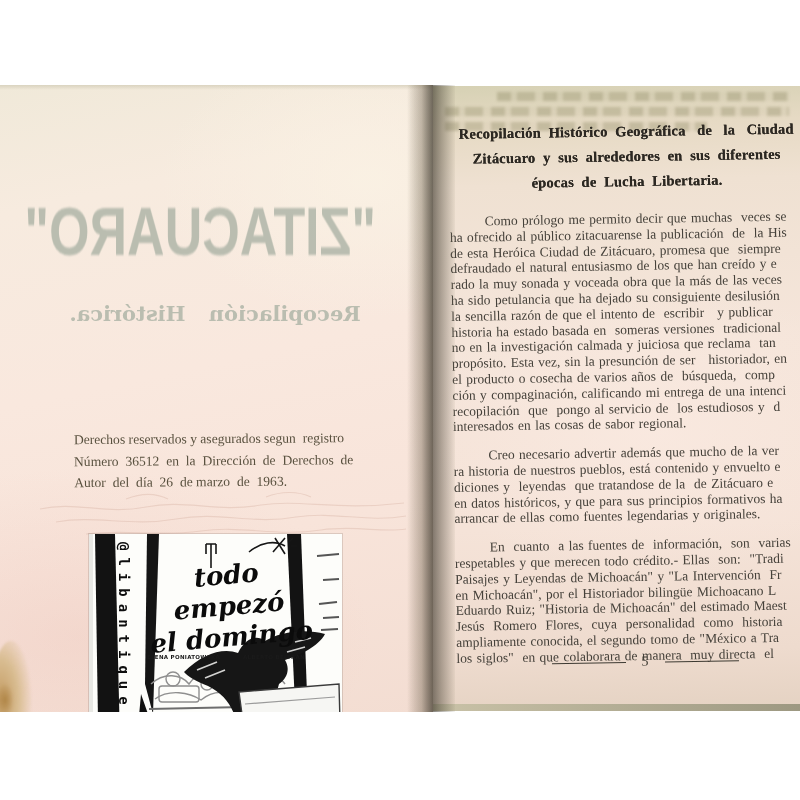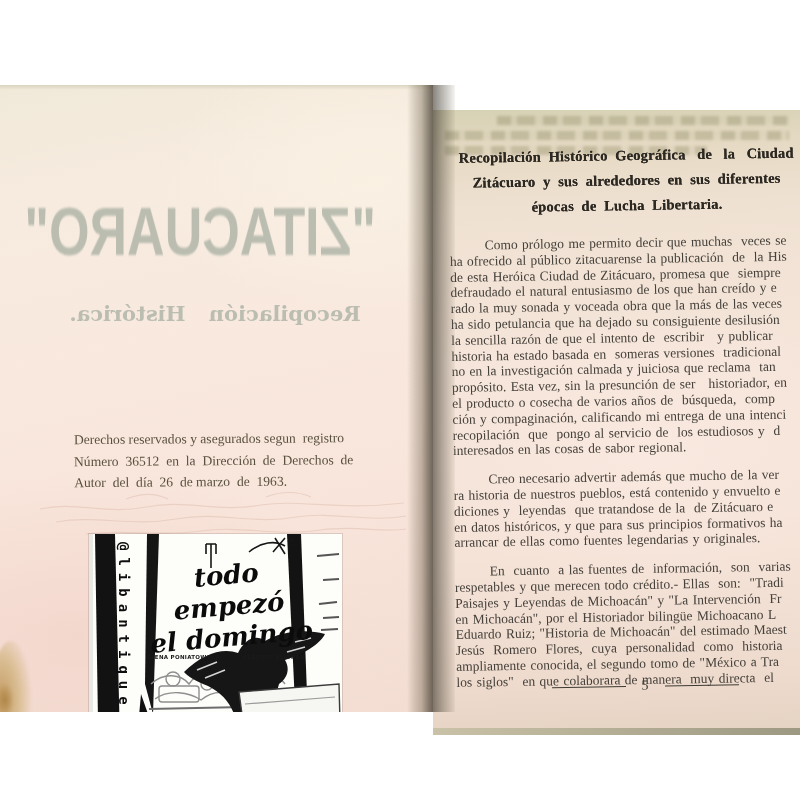--- a/index.html
+++ b/index.html
@@ -59,21 +59,21 @@
 
   
   .gutter{position:absolute;left:407px;top:0;width:48px;height:627px;z-index:6;
     background:linear-gradient(90deg,rgba(110,100,80,0) 0%,rgba(100,90,70,.25) 30%,
       rgba(52,47,36,.58) 55%,rgba(70,64,50,.40) 72%,rgba(160,150,125,.10) 100%);}
 
   
   .right-page{position:absolute;left:433px;top:1px;width:367px;height:625px;overflow:hidden;
     background:
       radial-gradient(ellipse 320px 200px at 60% 55%, rgba(252,236,228,.55), rgba(0,0,0,0) 75%),
-      linear-gradient(178deg,#d6d1b4 0%,#e6dac4 7%,#efe1d2 16%,#f5e5da 40%,#f5e3d8 70%,#eedbce 90%,#e4d2c2 100%); margin-top: 24px;}
+      linear-gradient(178deg,#d6d1b4 0%,#e6dac4 7%,#efe1d2 16%,#f5e5da 40%,#f5e3d8 70%,#eedbce 90%,#e4d2c2 100%);}
   .rp-bottom-edge{position:absolute;left:0;bottom:0;width:100%;height:7px;
     background:linear-gradient(90deg,#c4bfa2,#908e76);opacity:.85;}
   .ghostline{position:absolute;height:9px;filter:blur(1.4px);opacity:.65;
     background:repeating-linear-gradient(90deg,rgba(135,130,92,.55) 0 14px,rgba(135,130,92,.12) 14px 20px,rgba(135,130,92,.5) 20px 38px,rgba(135,130,92,.08) 38px 46px);}
   .gl1{left:64px;top:6px;width:292px;}
   .gl2{left:12px;top:21px;width:344px;}
   .gl3{left:12px;top:36px;width:262px;}
 
   .rp-content{position:absolute;left:15px;top:30px;width:356px;
     transform:rotate(-0.9deg);transform-origin:left top;}

